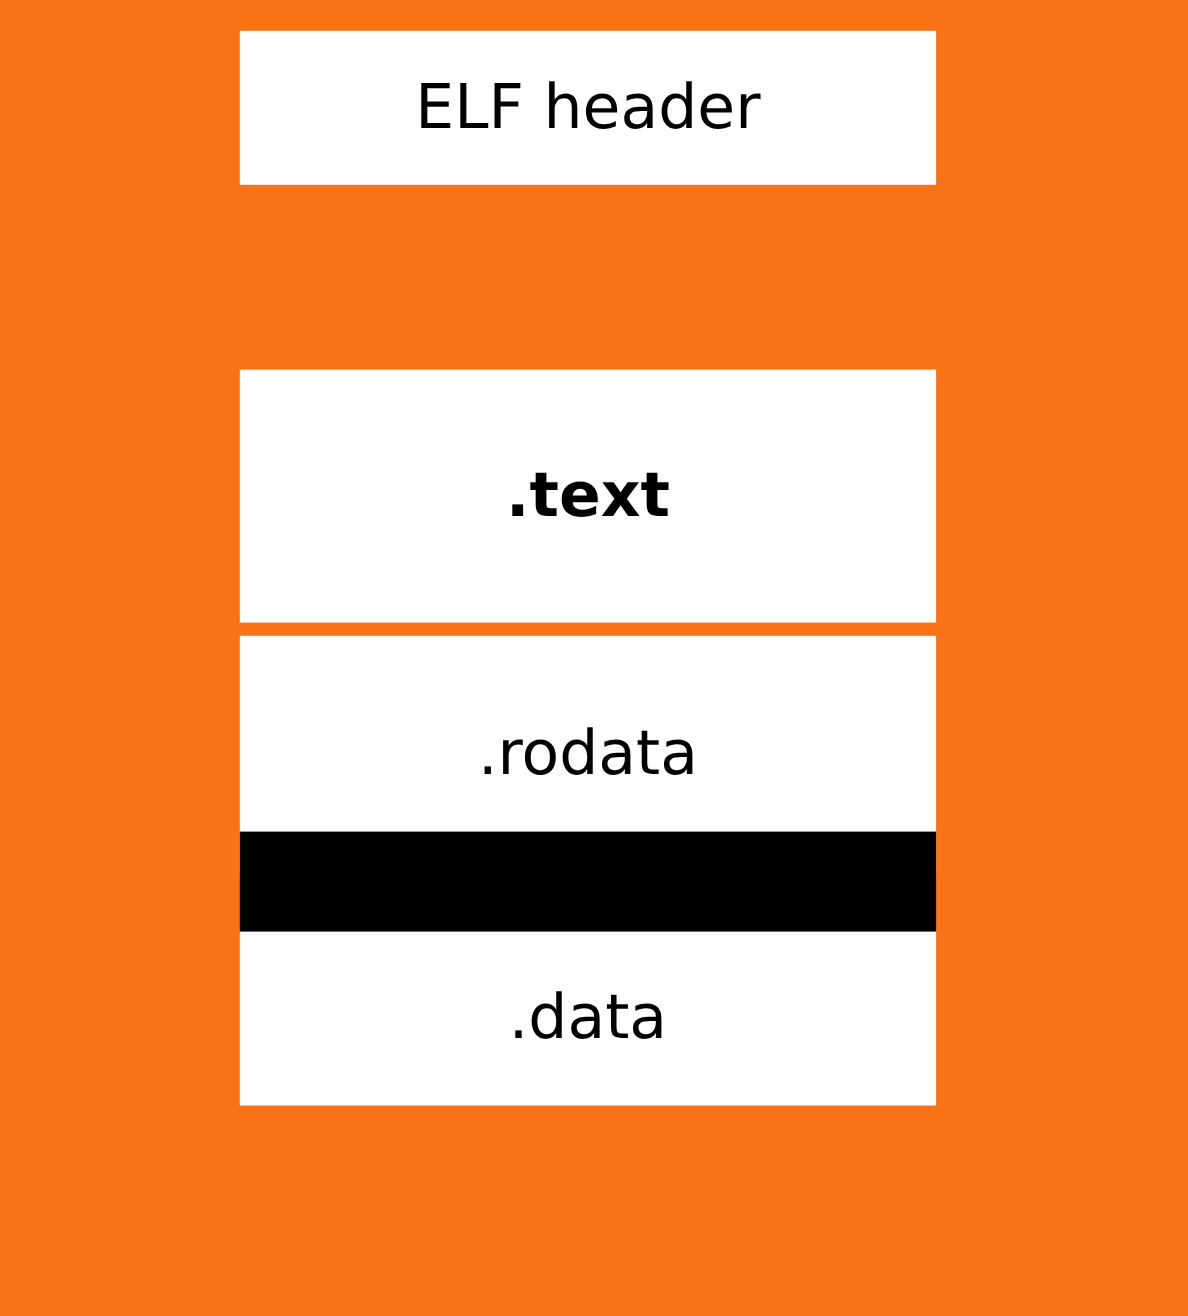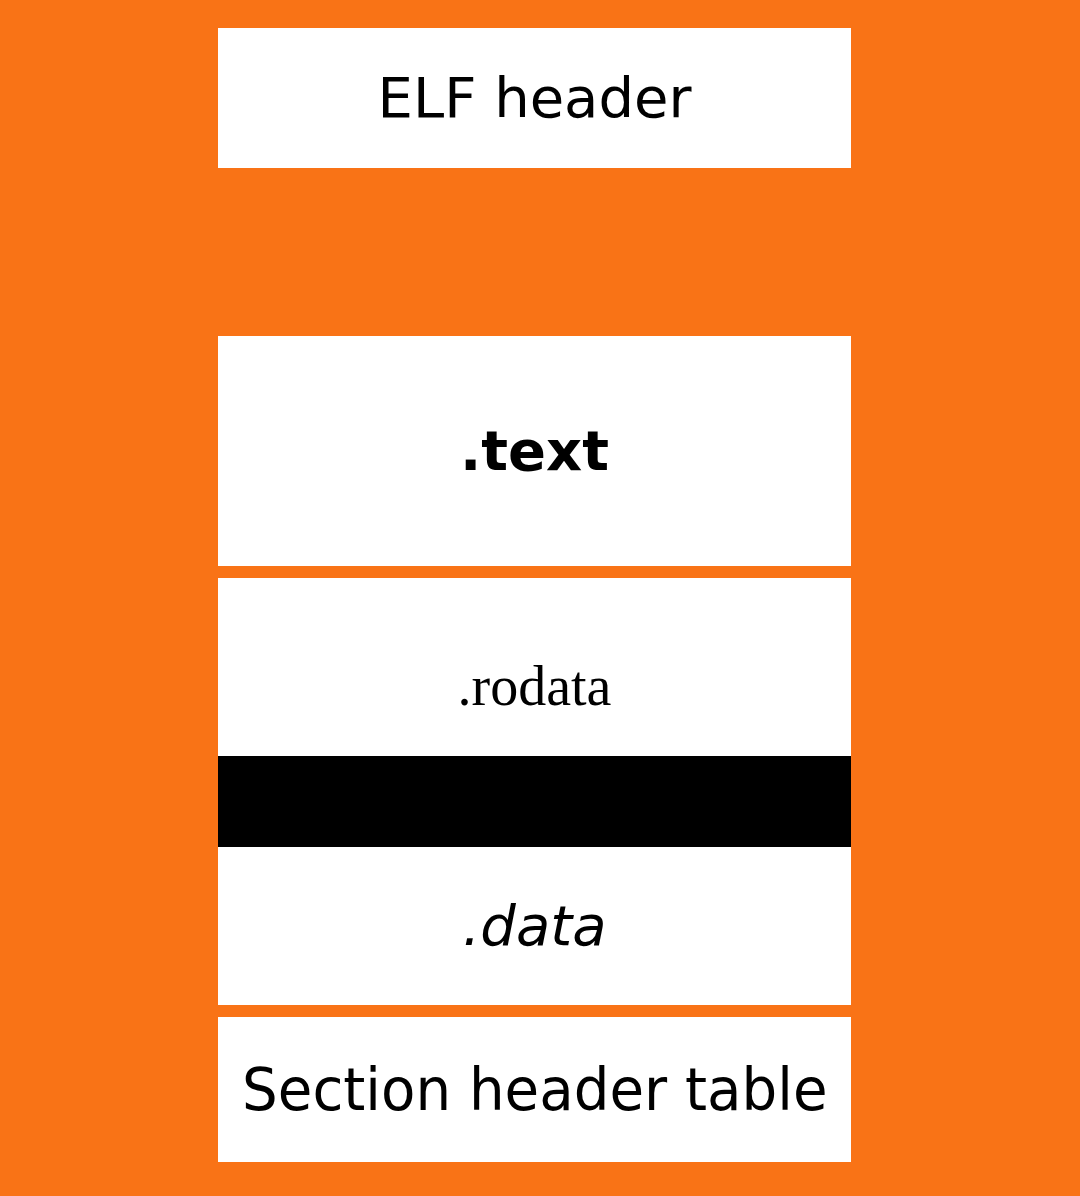--- a/index.html
+++ b/index.html
@@ -38,22 +38,22 @@
     font-size: 56px;
     line-height: 1;
     letter-spacing: 0px;
     color: #000000;
     white-space: nowrap;
   }
   
   #box-elf-header      { top: 28px;   height: 140px; }
   #box-program-header  { top: 180px;  height: 144px; }
   #box-text            { top: 336px;  height: 230px; font-weight: bold; }
-  #box-rodata          { top: 578px;  height: 216px; font-family: Liberation Serif, serif; }
-  #box-data            { top: 847px;  height: 158px; font-style: italic; }
+  #box-rodata          { top: 578px;  height: 216px; }
+  #box-data            { top: 847px;  height: 158px; }
   #box-section-header  { top: 1017px; height: 145px; }
 
   
   #box-program-header .box-label,
   #box-section-header .box-label {
     font-size: 58px;
     transform: scaleX(0.97);
   }
   .gap-region {
     position: absolute;
@@ -80,17 +80,14 @@
   <div class="elf-box" id="box-rodata">
     <span class="box-label">.rodata</span>
   </div>
 
   <div class="gap-region" id="gap-unmapped"></div>
 
   <div class="elf-box" id="box-data">
     <span class="box-label">.data</span>
   </div>
 
-  <div class="elf-box" id="box-section-header">
-    <span class="box-label">Section header table</span>
-  </div>
 
 </div>
 
 </body></html>

